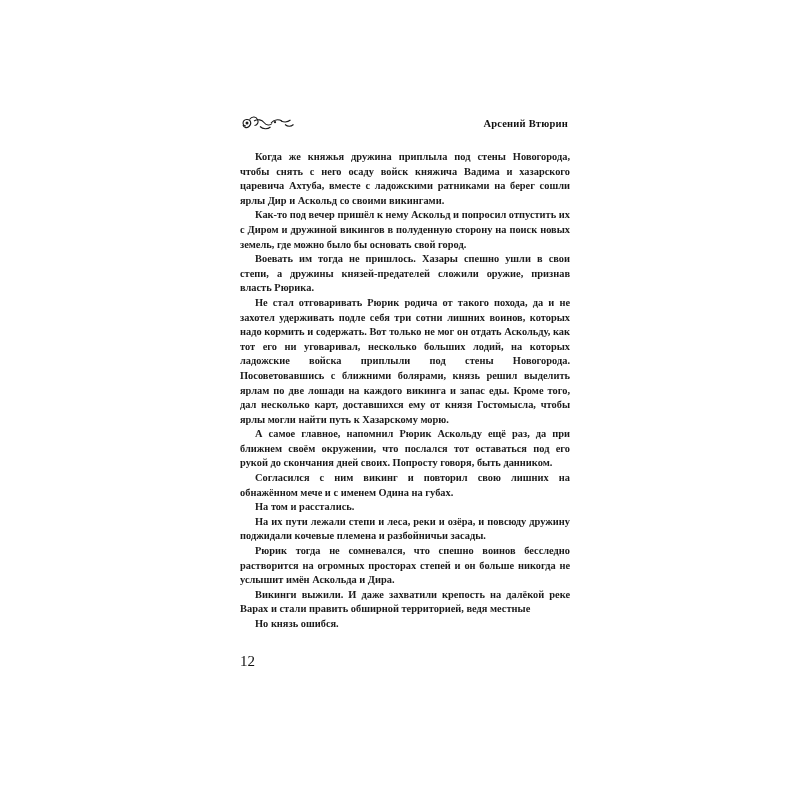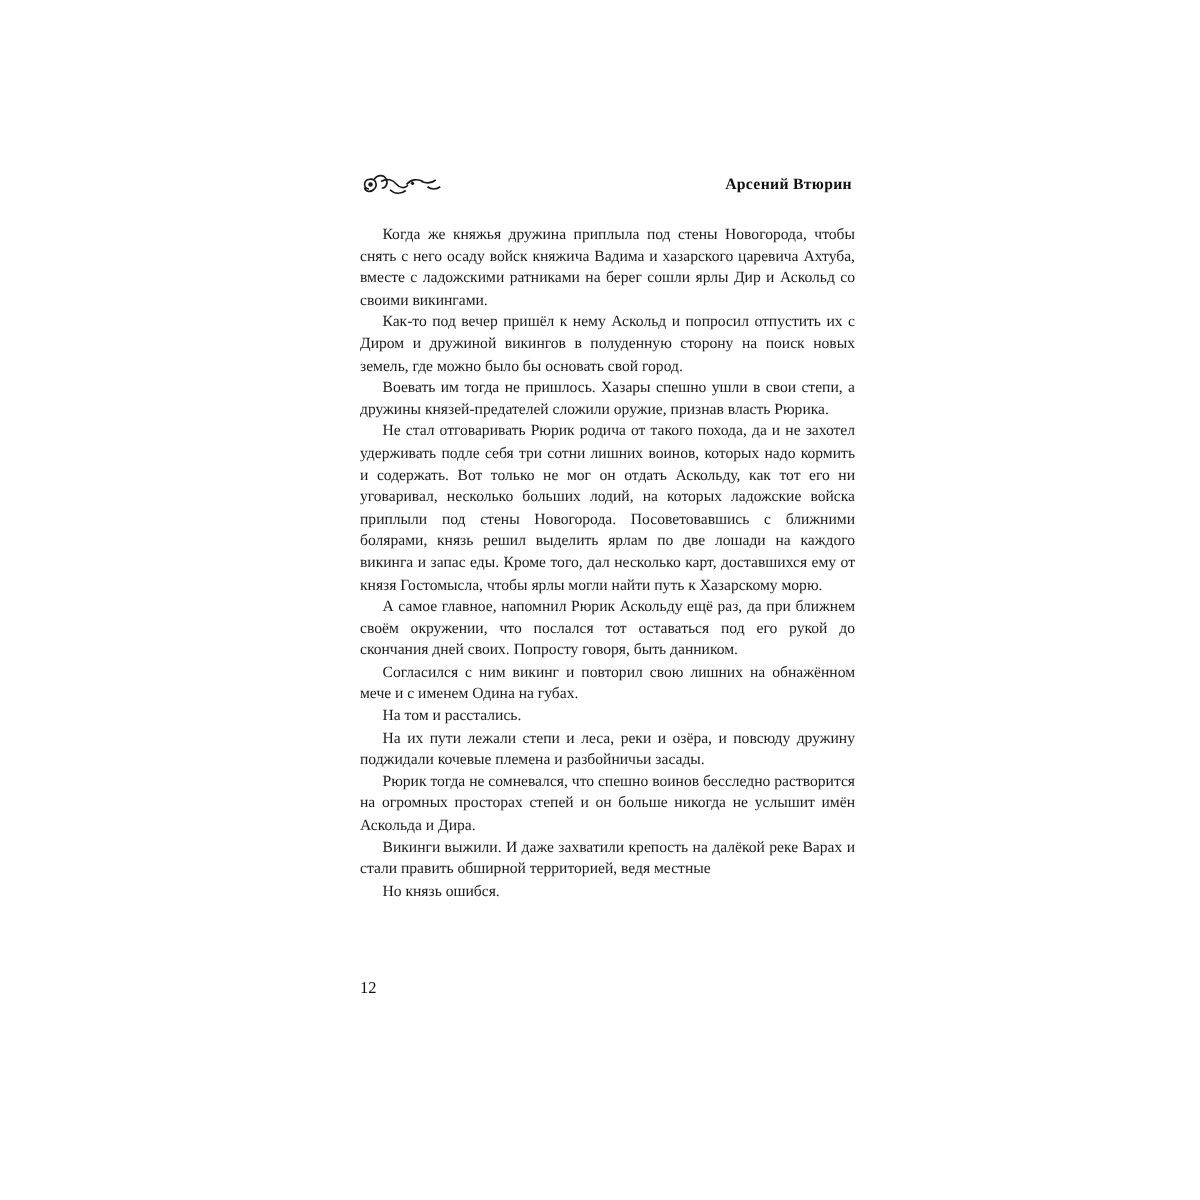--- a/index.html
+++ b/index.html
@@ -55,27 +55,28 @@
     font-size: 10.4px;
     line-height: 14.6px;
     color: #1b1b1b;
     text-align: justify;
     text-justify: inter-word;
     hyphens: none;
   }
   .body-text p {
     margin: 0;
     text-indent: 15px;
+    font-weight: bold;
   }
   .folio {
     position: absolute;
     left: 240px;
     top: 653px;
     font-family: "Liberation Serif", serif;
-    font-size: 11px;
+    font-size: 15px;
     font-weight: normal;
     color: #111111;
   }
 </style>
 </head>
 <body>
 
 <div class="page">
 
   <div class="book-page">

